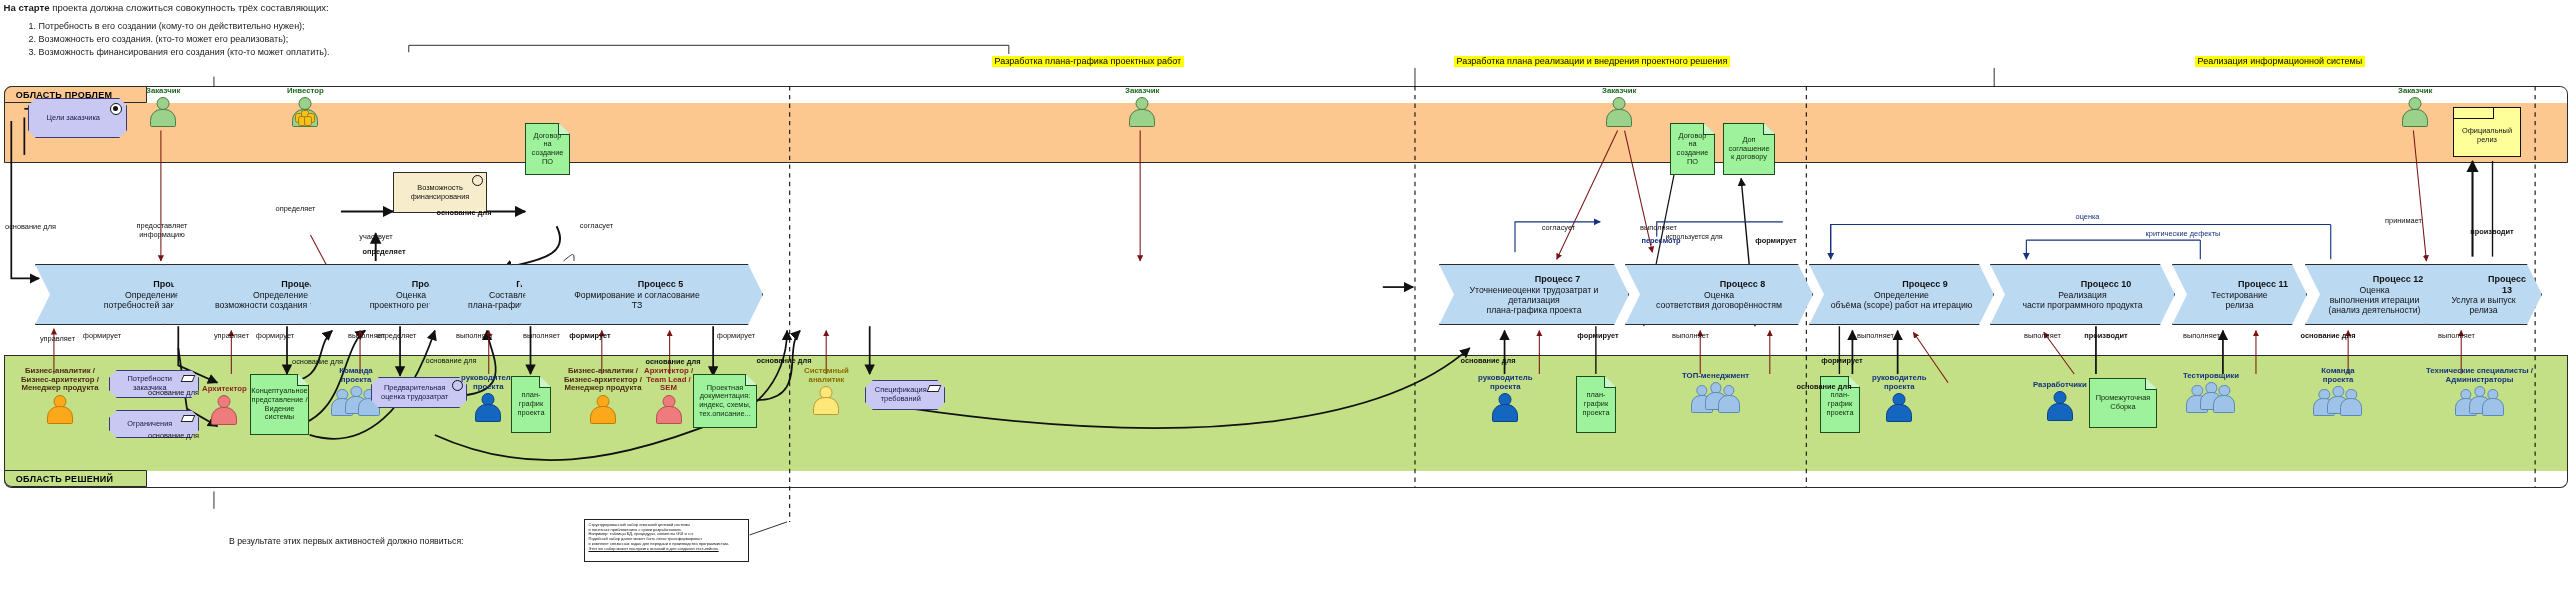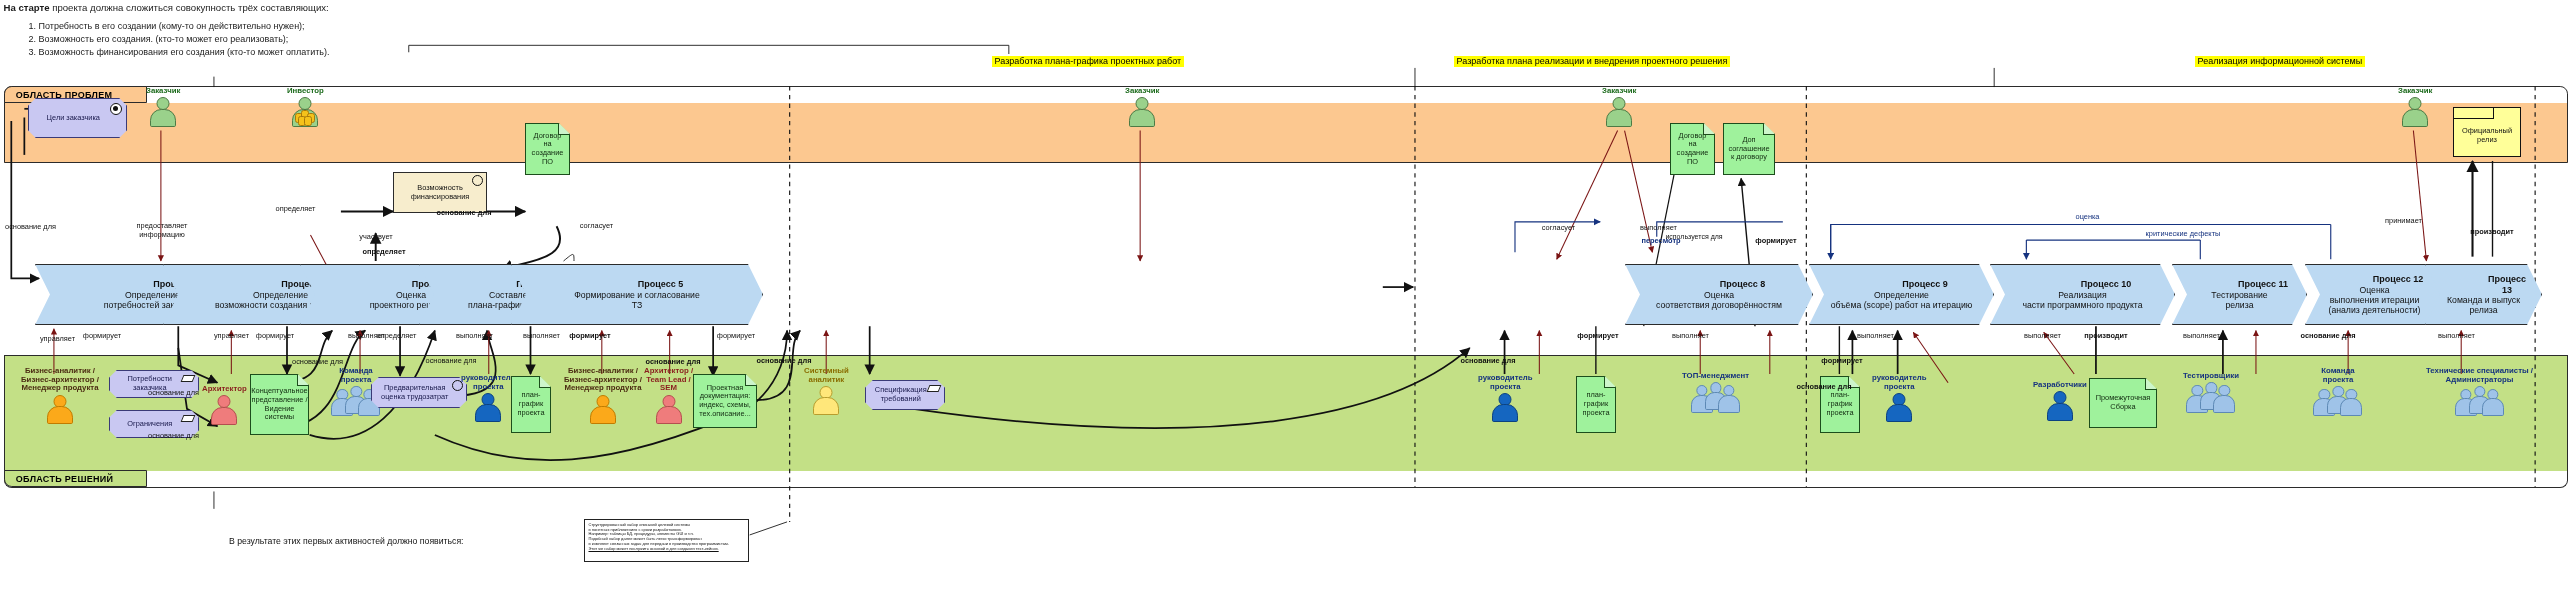--- a/index.html
+++ b/index.html
@@ -402,20 +402,26 @@
   <div class="proc" style="left:419px;  width:193px;">
     <div class="pn">Процесс 4</div>
     <div class="pt" style="white-space:pre-line;">Составление
 плана-графика проекта</div>
   </div>
   <div class="proc" style="left:511px;  width:252px;">
     <div class="pn">Процесс 5</div>
     <div class="pt" style="white-space:pre-line;">Формирование и согласование
 ТЗ</div>
   </div>
+  <div class="proc" style="left:1439px; width:190px;">
+    <div class="pn">Процесс 7</div>
+    <div class="pt" style="white-space:pre-line;">Уточнениеоценки трудозатрат и
+детализация
+плана-графика проекта</div>
+  </div>
   <div class="proc" style="left:1625px; width:188px;">
     <div class="pn">Процесс 8</div>
     <div class="pt" style="white-space:pre-line;">Оценка
 соответствия договорённостям</div>
   </div>
   <div class="proc" style="left:2080; left:1809px; width:185px;">
     <div class="pn">Процесс 9</div>
     <div class="pt" style="white-space:pre-line;">Определение
 объёма (scope) работ на итерацию</div>
   </div>
@@ -430,21 +436,21 @@
 релиза</div>
   </div>
   <div class="proc" style="left:2305px; width:139px;">
     <div class="pn">Процесс 12</div>
     <div class="pt" style="white-space:pre-line;">Оценка
 выполнения итерации
 (анализ деятельности)</div>
   </div>
   <div class="proc" style="left:2425px; width:117px;">
     <div class="pn">Процесс 13</div>
-    <div class="pt" style="white-space:pre-line;">Команда и выпуск
+    <div class="pt" style="white-space:pre-line;">Услуга и выпуск
 релиза</div>
   </div>
 
   <div class="actor" style="left:21px; top:367px;">
     <div class="nm nm-dark">Бизнес-аналитик /
 Бизнес-архитектор /
 Менеджер продукта</div>
     <div class="person orange">
         <div class="head"></div>
         <div class="body"></div>

